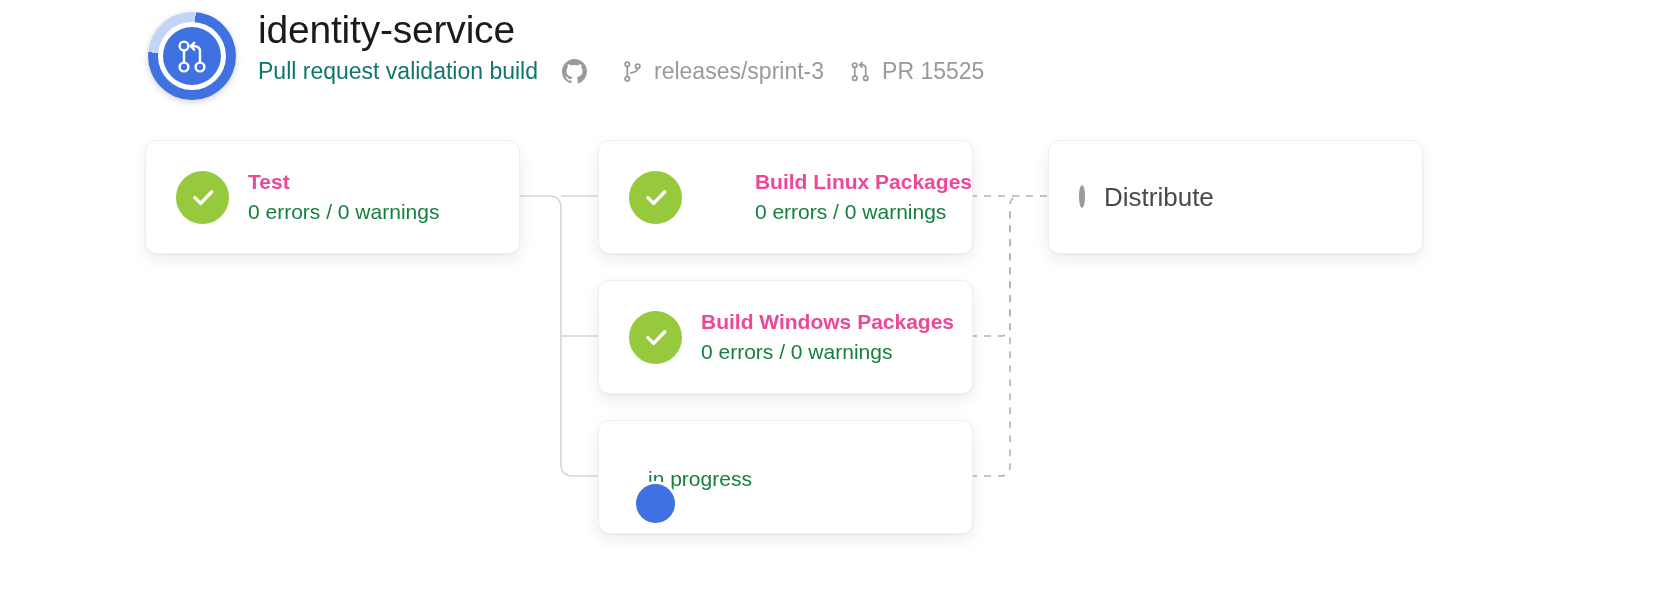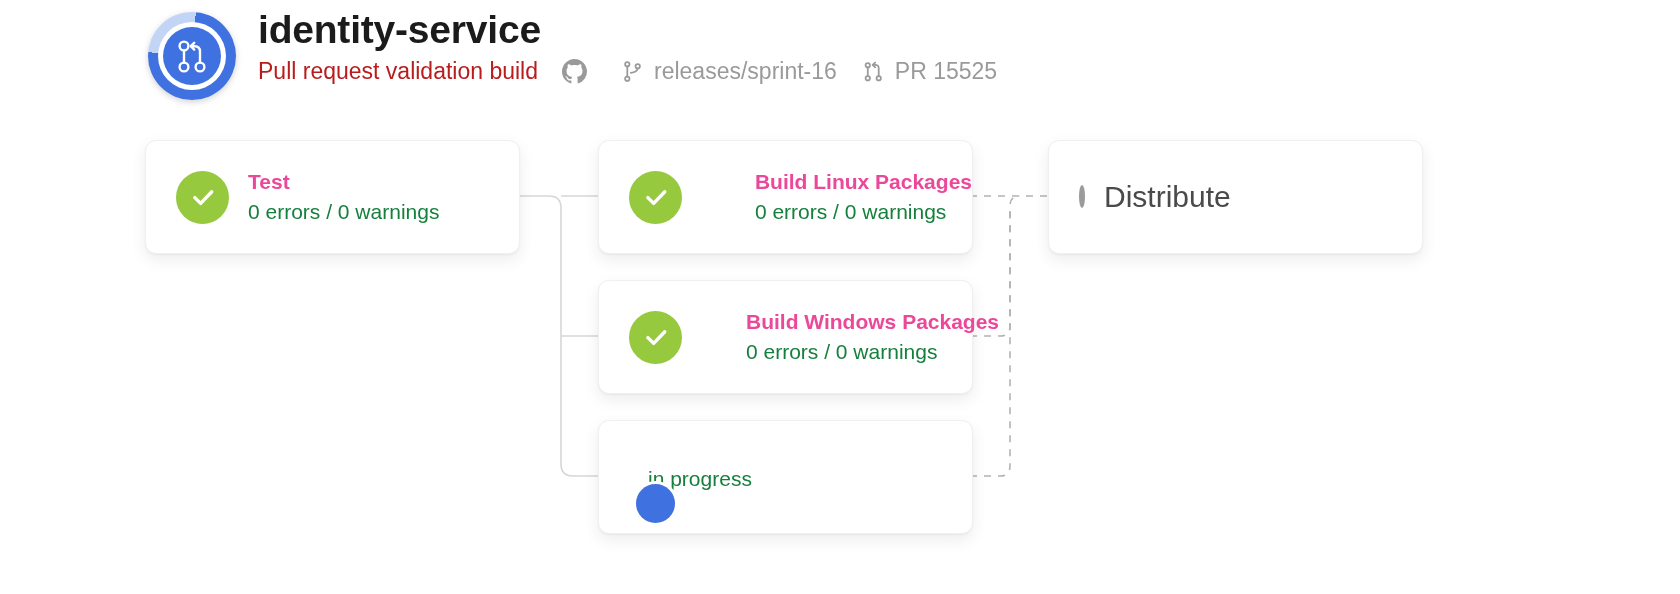--- a/index.html
+++ b/index.html
@@ -29,31 +29,31 @@
   }
   .logo .disc{
     position:absolute;left:23px;top:21px;width:58px;height:58px;border-radius:50%;
     background:#4071e0;
   }
   .logo svg{position:absolute;left:23px;top:21px;}
 
   .head-text{margin-left:14px;padding-top:6px;}
   .title{
     font-size:39px;color:#1b1b1b;line-height:1.02;letter-spacing:-0.2px;
-    font-weight:700;white-space:nowrap;
+    font-weight:400;white-space:nowrap;
   }
   .meta{
     margin-top:9px;display:flex;align-items:center;white-space:nowrap;
     color:#9a9a9a;font-size:23px;font-weight:400;
   }
   .meta .m-item{display:flex;align-items:center;}
   .meta .m-item + .m-item{margin-left:24px;}
   .meta .m-ico{display:inline-flex;align-items:center;margin-right:9px;}
   .meta .m-label{line-height:1;}
-  .meta .sub{color:#b91c1c;}
+  .meta .sub{color:#0f766e;}
 
   
   .wires{position:absolute;left:0;top:0;width:1680px;height:594px;pointer-events:none;}
 
   
   .card{
     position:absolute;background:#ffffff;border-radius:11px;
     border:1px solid #f0f0f0;
     box-shadow:0 1px 2px rgba(0,0,0,0.045), 0 6px 16px rgba(0,0,0,0.075);
     display:flex;align-items:center;
@@ -131,21 +131,21 @@
         <div class="m-item">
           <span class="m-ico">
             <svg width="25" height="25" viewBox="0 0 24 24" fill="none" stroke="#9a9a9a" stroke-width="1.7" stroke-linecap="round" stroke-linejoin="round">
               <circle cx="7" cy="5" r="2.1"></circle>
               <circle cx="7" cy="19" r="2.1"></circle>
               <circle cx="17" cy="7" r="2.1"></circle>
               <path d="M7 7.1 L7 16.9"></path>
               <path d="M16.9 9.1 C16.6 12.1 13.6 12.9 10.4 13.4"></path>
             </svg>
           </span>
-          <span class="m-label">releases/sprint-16</span>
+          <span class="m-label">releases/sprint-3</span>
         </div>
 
         <div class="m-item">
           <span class="m-ico">
             <svg width="25" height="25" viewBox="0 0 24 24" fill="none" stroke="#9a9a9a" stroke-width="1.7" stroke-linecap="round" stroke-linejoin="round">
               <circle cx="6.5" cy="18.5" r="2.1"></circle>
               <circle cx="6.5" cy="6" r="2.1"></circle>
               <circle cx="17" cy="18.5" r="2.1"></circle>
               <path d="M6.5 8.1 L6.5 16.4"></path>
               <path d="M17 16.4 L17 8.6 C17 6.6 15.6 5.6 13.7 5.6 L11.4 5.6"></path>
@@ -195,21 +195,21 @@
           <path d="M5 12.5 L10 17.5 L19.5 7.5"></path>
         </svg>
       </span>
     </span>
     <span class="labels">
       <div class="stage-name">Build Linux Packages</div>
       <div class="stage-sub">0 errors / 0 warnings</div>
     </span>
   </div>
 
-  <div class="card" style="left:598px;top:280px;width:373px;height:112px;gap:45px;">
+  <div class="card" style="left:598px;top:280px;width:373px;height:112px;">
     <span class="status">
       <span class="ico-success">
         <svg width="28" height="28" viewBox="0 0 24 24" fill="none" stroke="#ffffff" stroke-width="2.9" stroke-linecap="round" stroke-linejoin="round">
           <path d="M5 12.5 L10 17.5 L19.5 7.5"></path>
         </svg>
       </span>
     </span>
     <span class="labels">
       <div class="stage-name">Build Windows Packages</div>
       <div class="stage-sub">0 errors / 0 warnings</div>
@@ -227,17 +227,17 @@
     <span class="labels">
       <div class="stage-sub">in progress</div>
     </span>
   </div>
 
   <div class="card" style="left:1048px;top:140px;width:373px;height:112px;">
     <span class="status">
       <span class="ico-pending"></span>
     </span>
     <span class="labels">
-      <div class="stage-name" style="font-weight:400;font-size:30px;color:#4a4a4a;">Distribute</div>
+      <div class="stage-name" style="font-weight:400;font-size:26px;color:#4a4a4a;">Distribute</div>
     </span>
   </div>
 
 </div>
 
 </body></html>

